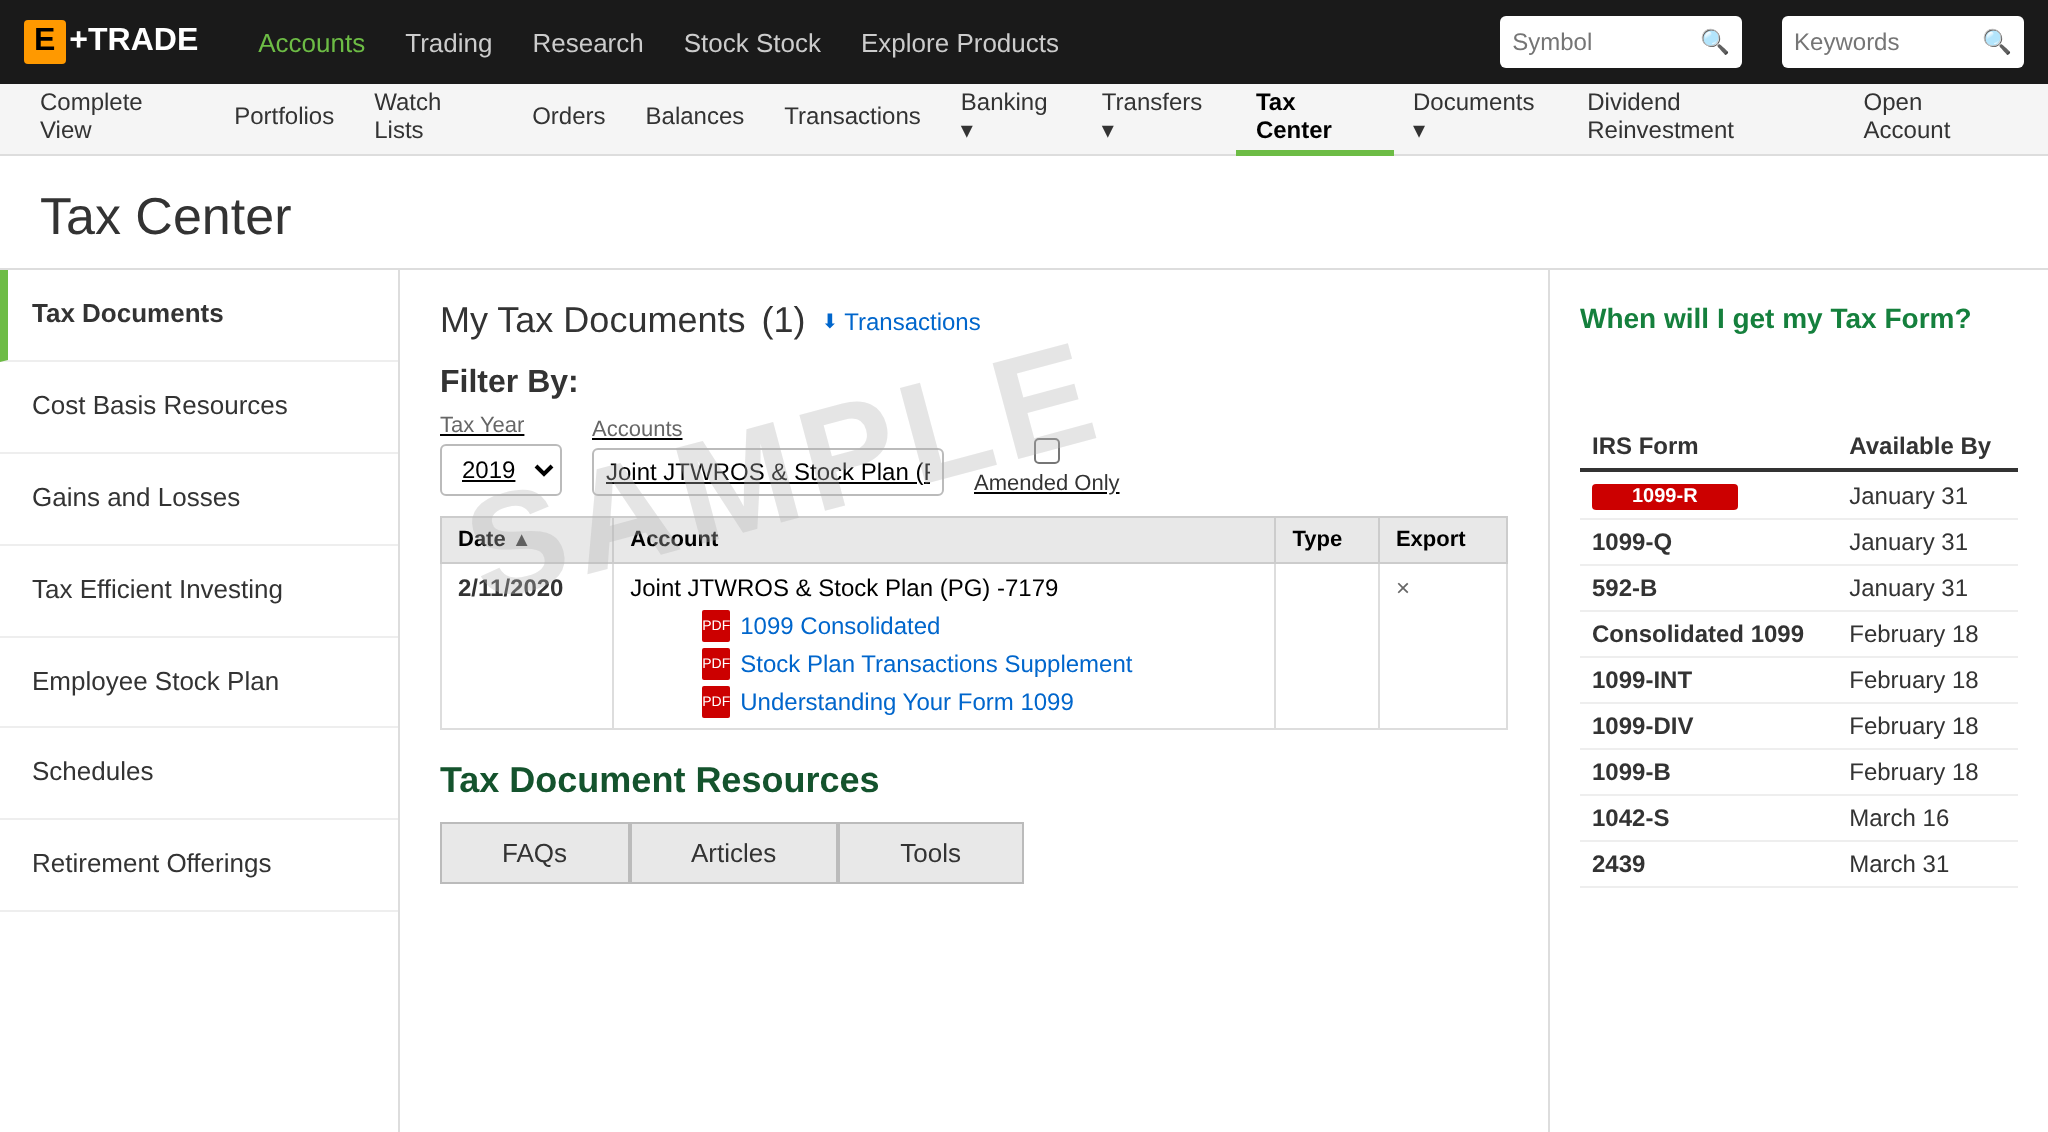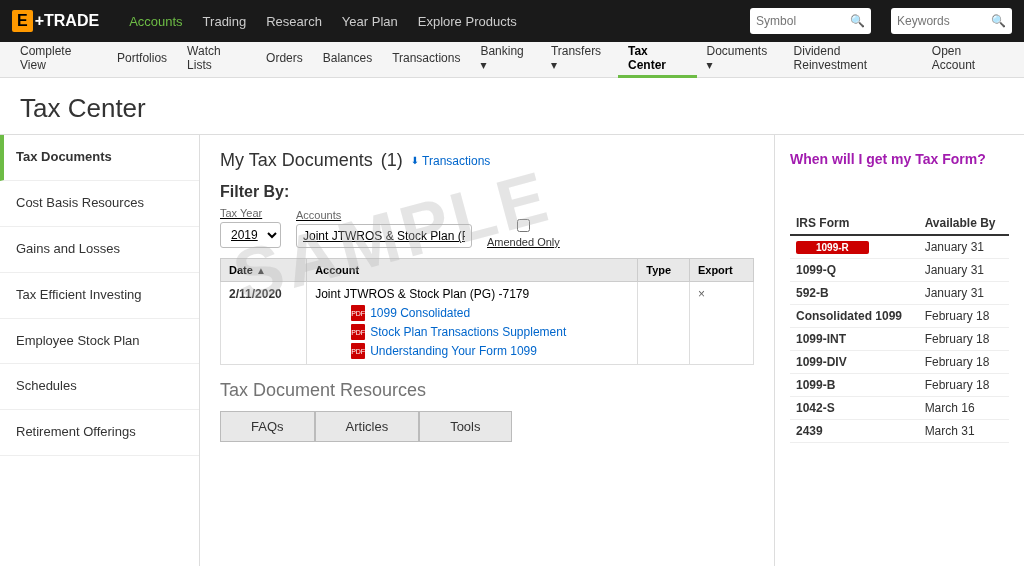--- a/index.html
+++ b/index.html
@@ -228,22 +228,22 @@
       border-radius: 1px;
       flex-shrink: 0;
     }
     .sort-arrow { color: #333; font-size: 10px; }
     .export-x { cursor: pointer; color: #666; font-size: 12px; }
 
     
     .resources-section { margin-top: 15px; }
     .resources-title {
       font-size: 18px;
-      font-weight: 400;
-      color: #737373;
+      font-weight: 700;
+      color: #14532d;
       margin-bottom: 10px;
     }
     .resources-tabs { display: flex; gap: 0; }
     .resources-tab {
       padding: 7px 30px;
       border: 1px solid #bbb;
       background: #e8e8e8;
       font-size: 13px;
       cursor: pointer;
       color: #333;
@@ -252,21 +252,21 @@
     
     .right-panel {
       width: 250px;
       padding: 15px;
       border-left: 1px solid #ddd;
       flex-shrink: 0;
     }
     .right-panel-title {
       font-size: 14px;
       font-weight: bold;
-      color: #a21caf;
+      color: #15803d;
       margin-bottom: 10px;
       line-height: 1.3;
     }
     .tax-table { width: 100%; border-collapse: collapse; margin-top: 44px; }
     .tax-table th {
       font-size: 12px;
       font-weight: bold;
       color: #333;
       text-align: left;
       padding: 4px 6px;
@@ -293,21 +293,21 @@
 <body>
 
 <div class="top-nav">
   <div class="logo">
     <span class="logo-e">E</span>
     <span class="logo-text">+TRADE</span>
   </div>
   <span class="nav-link active">Accounts</span>
   <span class="nav-link">Trading</span>
   <span class="nav-link">Research</span>
-  <span class="nav-link">Year Plan</span>
+  <span class="nav-link">Stock Stock</span>
   <span class="nav-link">Explore Products</span>
   <div class="nav-spacer"></div>
   <div class="search-box">
     <input type="text" placeholder="Symbol" style="">
     <span class="search-icon-char">🔍</span>
   </div>
   <div class="search-box">
     <input type="text" placeholder="Keywords" style="">
     <span class="search-icon-char">🔍</span>
   </div>

